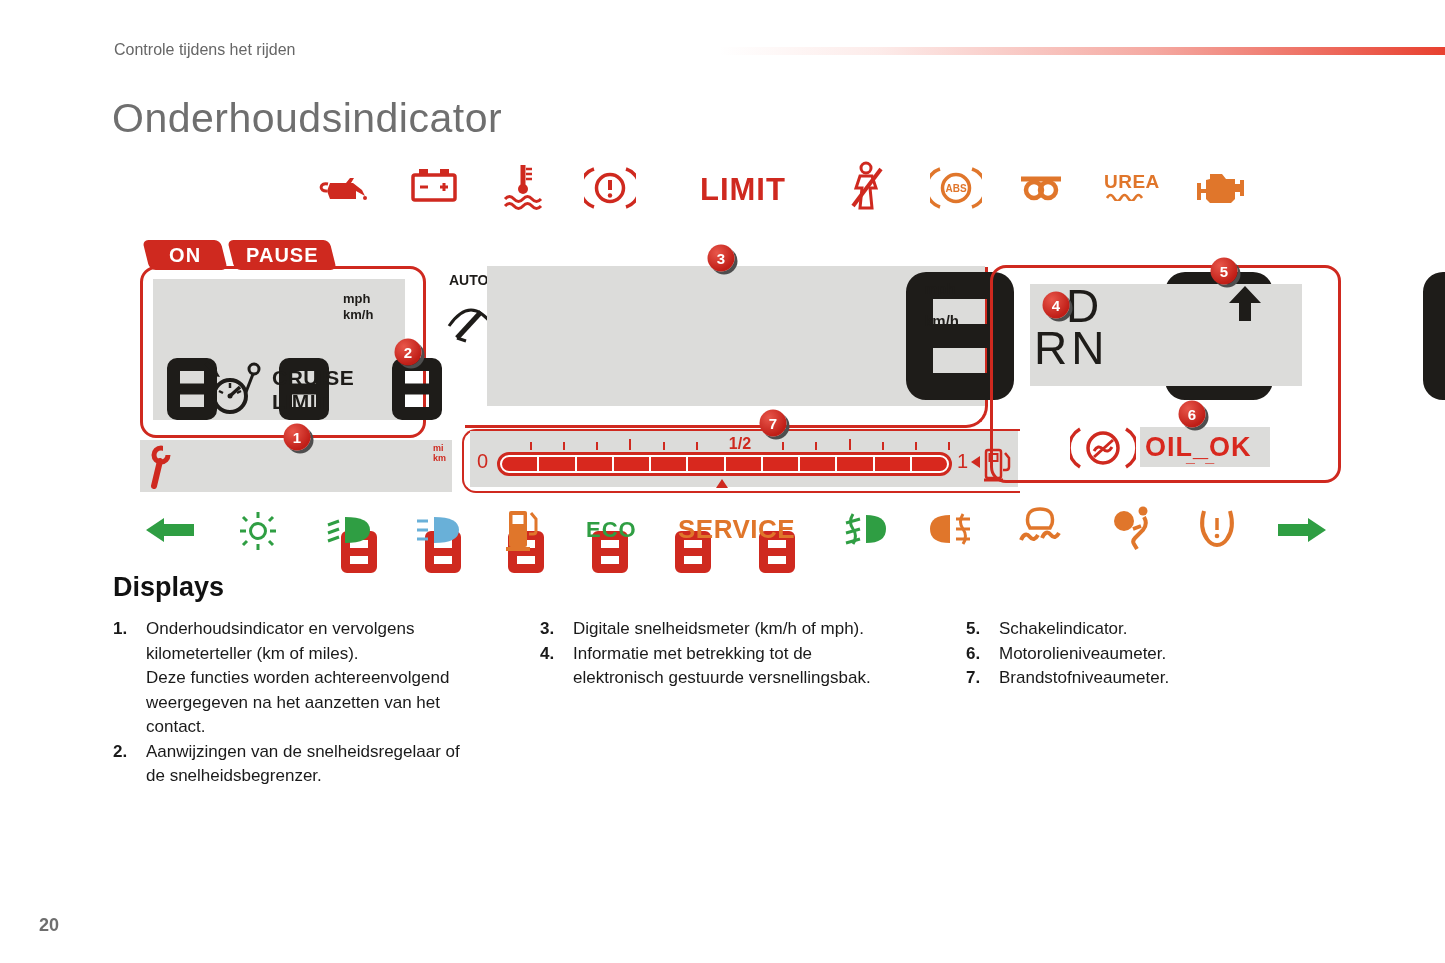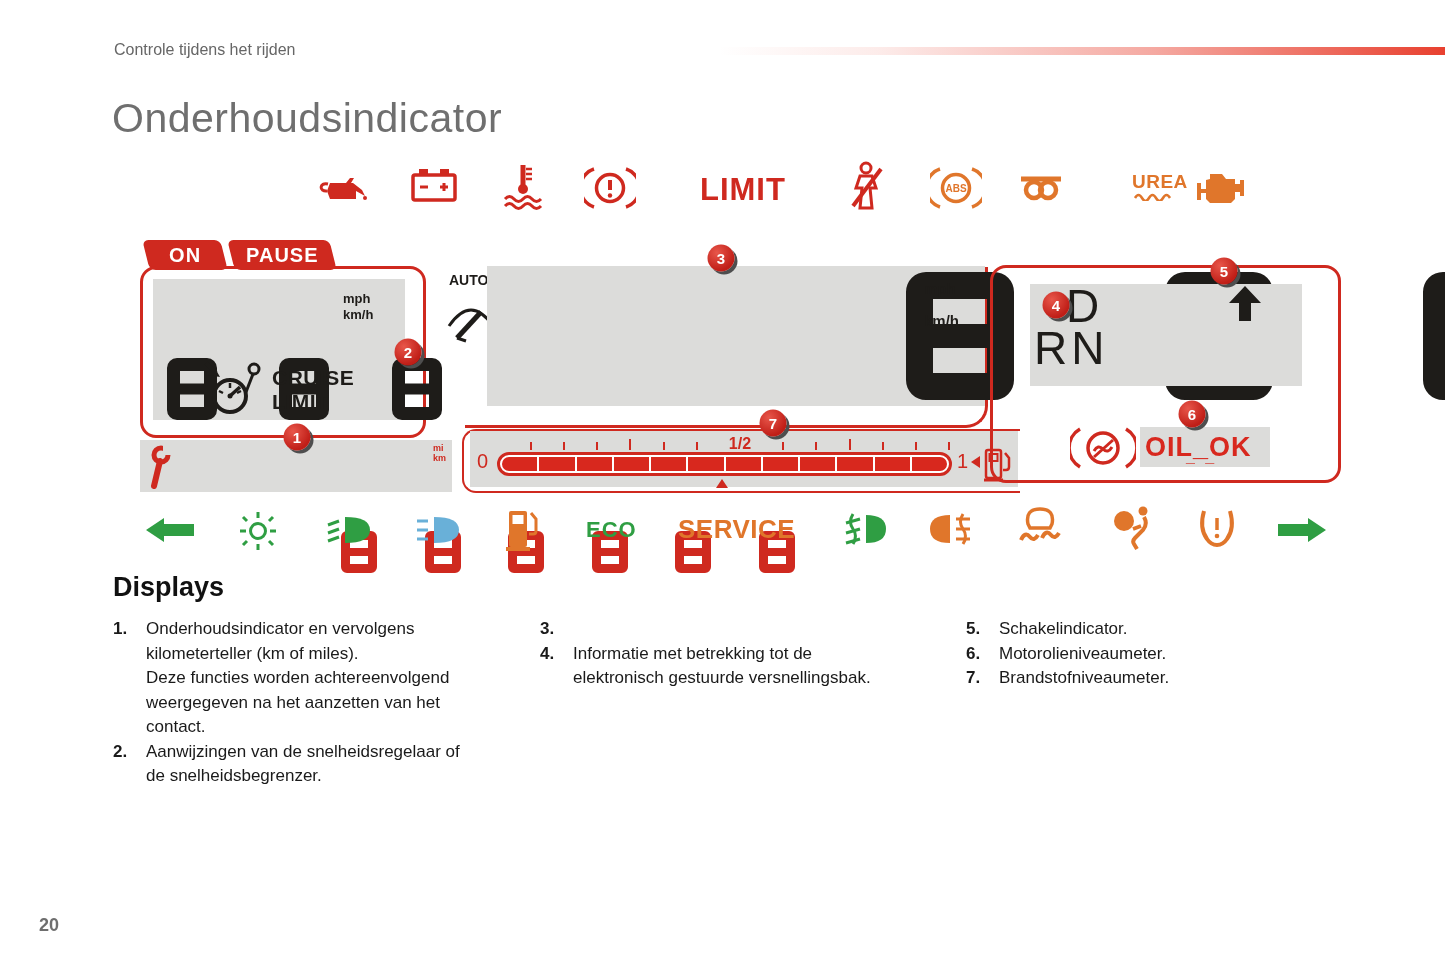--- a/index.html
+++ b/index.html
@@ -140,21 +140,21 @@
       <text x="26" y="26" text-anchor="middle" font-size="10" font-weight="bold" fill="currentColor" font-family="Liberation Sans, sans-serif">ABS</text>
     </svg>
   </div>
   <div class="abs orangec" style="left:1016px;top:172px;">
     <svg width="50" height="32" viewBox="0 0 50 32">
       <path d="M5 7 h40" stroke="currentColor" stroke-width="5"></path>
       <circle cx="18" cy="18" r="8" fill="none" stroke="currentColor" stroke-width="4.5"></circle>
       <circle cx="32" cy="18" r="8" fill="none" stroke="currentColor" stroke-width="4.5"></circle>
     </svg>
   </div>
-  <div class="abs" style="left:1104px;top:172px;text-align:center;margin-left:28px;">
+  <div class="abs" style="left:1104px;top:172px;text-align:center;">
     <div class="ureatxt">UREA</div>
     <svg width="46" height="10" viewBox="0 0 46 10" class="orangec">
       <path d="M3 7 q3.5 -6 7 0 t7 0 t7 0 t7 0 t7 0" fill="none" stroke="#e0762b" stroke-width="2.5"></path>
     </svg>
   </div>
   <div class="abs orangec" style="left:1190px;top:168px;">
     <svg width="54" height="40" viewBox="0 0 54 40">
       <path fill="currentColor" d="M20 11 V6 h12 l4 5 h9 v5 h5 v-4 h4 v16 h-4 v-4 h-5 v7 l-4 4 H20 l-4 -4 v-6 h-5 v7 H7 V15 h4 v6 h5 v-9 z"></path>
     </svg>
   </div>
@@ -400,20 +400,21 @@
     <div class="li">
       <span class="ln">2.</span>
       <span class="lt">Aanwijzingen van de snelheidsregelaar of
 de snelheidsbegrenzer.</span>
     </div>
   </div>
 
   <div class="legendcol" style="left:540px;width:390px;">
     <div class="li">
       <span class="ln">3.</span>
+      <span class="lt">Digitale snelheidsmeter (km/h of mph).</span>
     </div>
     <div class="li">
       <span class="ln">4.</span>
       <span class="lt">Informatie met betrekking tot de
 elektronisch gestuurde versnellingsbak.</span>
     </div>
   </div>
 
   <div class="legendcol" style="left:966px;width:380px;">
     <div class="li">

